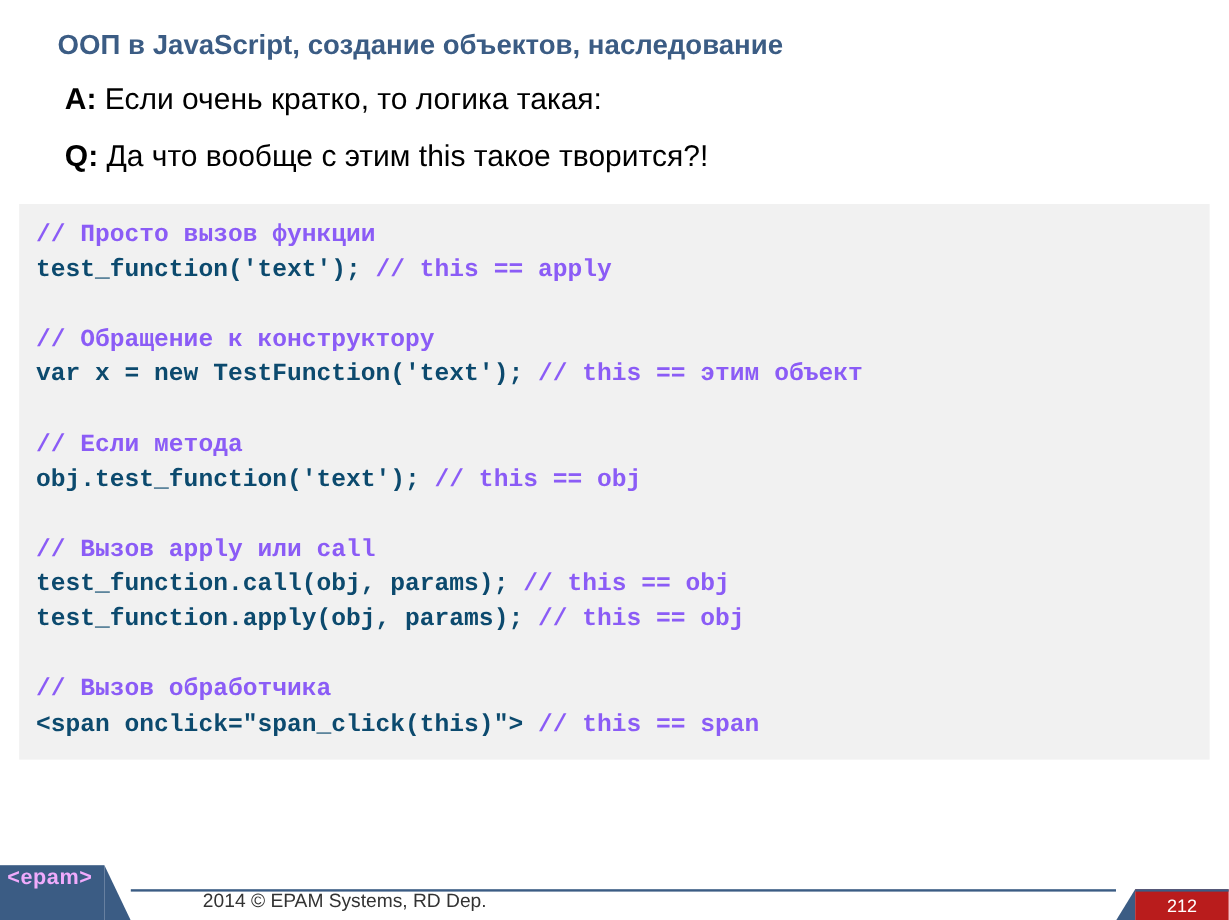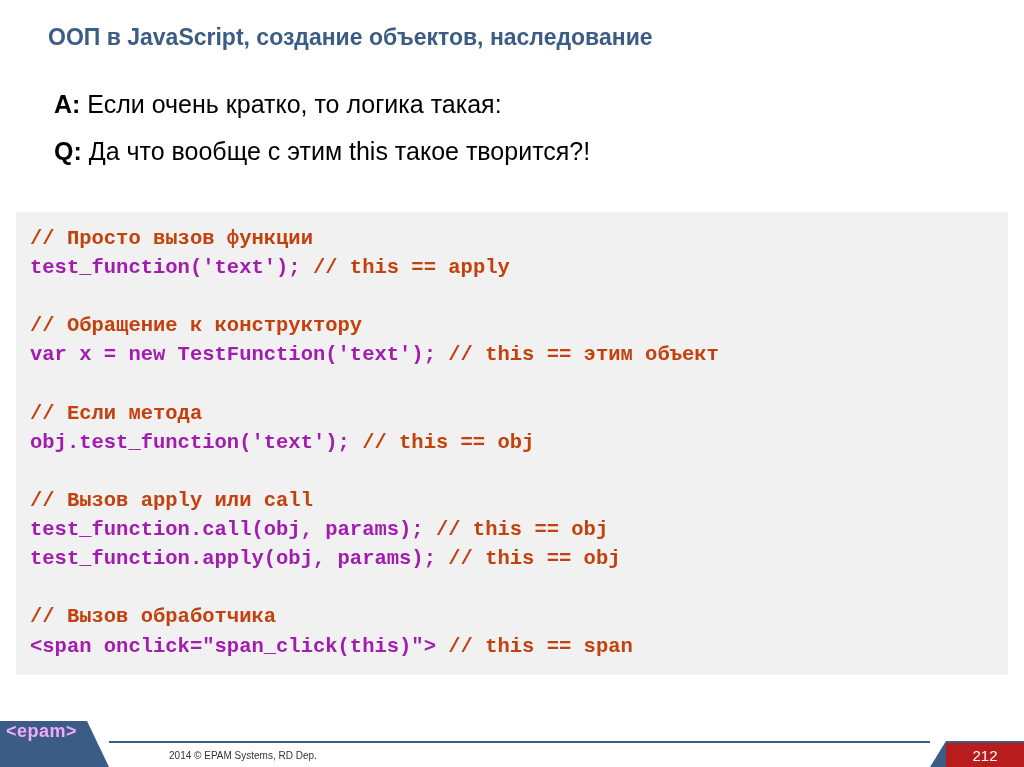--- a/index.html
+++ b/index.html
@@ -1,35 +1,35 @@
 <!DOCTYPE html>
 <html><head>
 <meta charset="utf-8">
 <style>
   * { margin: 0; padding: 0; box-sizing: border-box; }
   html, body { width: 1024px; height: 767px; font-family: Arial, Helvetica, sans-serif; background: #fff; overflow: hidden; }
-  .slide { width: 1024px; height: 767px; display: flex; flex-direction: column; position: relative; gap: 21px; }
+  .slide { width: 1024px; height: 767px; display: flex; flex-direction: column; position: relative; }
   .title { color: #3b5c84; font-weight: bold; font-size: 23px; padding: 24px 0 0 48px; }
   .intro { padding: 16px 40px 0 54px; }
   .qline { font-size: 25px; color: #000; margin-bottom: 14px; line-height: 1.3; }
   .qline .b { font-weight: bold; }
   .codebox {
     background: #f1f1f1;
     margin: 10px 16px 0 16px;
     padding: 12px 14px 14px 14px;
     font-family: "Courier New", Courier, monospace;
     font-size: 20.5px;
     font-weight: bold;
     line-height: 1.42;
     color: #000;
     white-space: pre;
     overflow: hidden;
   }
-  .codebox .cmt { color: #c2410c; }
-  .codebox .kw  { color: #a21caf; }
+  .codebox .cmt { color: #8b5cf6; }
+  .codebox .kw  { color: #0c4a6e; }
   .footer {
     position: absolute;
     left: 0; right: 0; bottom: 0;
     height: 46px;
     display: flex;
     align-items: stretch;
     font-size: 12px;
     color: #444;
   }
   .footer .tri-left {
@@ -44,23 +44,23 @@
     color: #f0abfc;
     font-weight: bold;
     font-size: 18px;
     letter-spacing: 0.5px;
   }
   .footer .bar {
     flex: 1;
     border-top: 2px solid #3b5c84;
     margin-top: 20px;
     display: flex;
-    align-items: center;
+    align-items: flex-start;
     padding-left: 60px;
-    font-size: 10px;
+    font-size: 16px;
     color: #333;
     position: relative;
   }
   .footer .pagebox {
     background: #b91c1c;
     color: #fff;
     display: flex; align-items: center; justify-content: center;
     width: 78px;
     font-size: 15px;
     position: relative;

